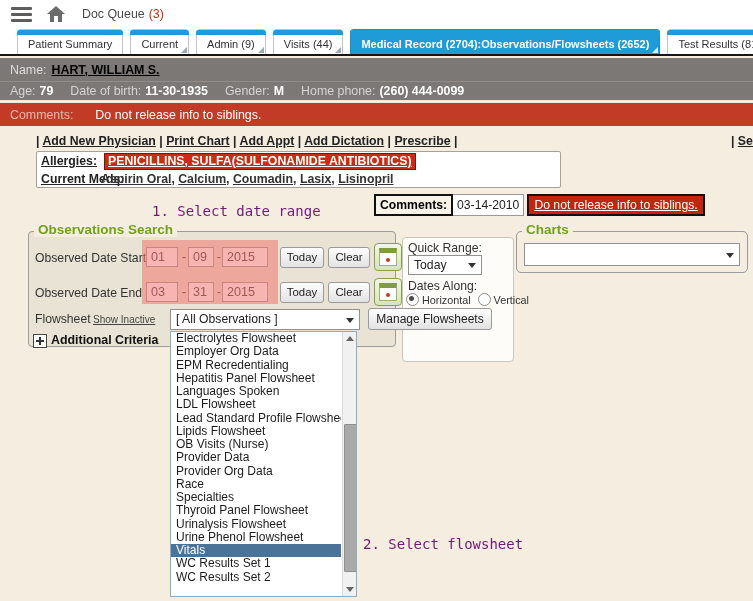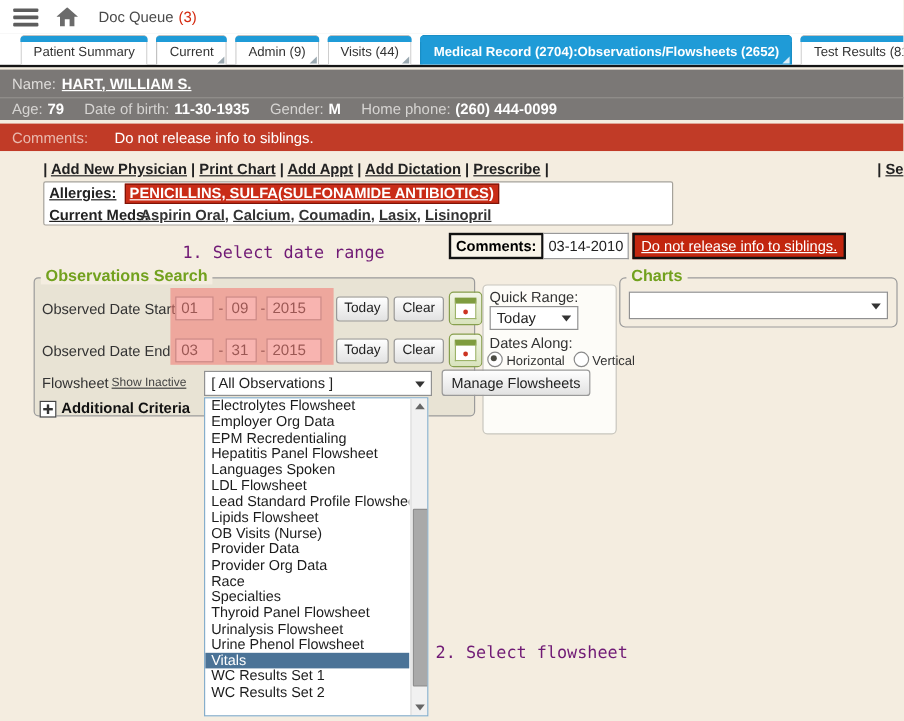--- a/index.html
+++ b/index.html
@@ -24,21 +24,21 @@
   .tab::before{content:"";position:absolute;top:0;left:-1px;right:-1px;height:5px;
        background:#1f9bd7;border-radius:3px 3px 0 0;}
   .tab.active{background:#1f9bd7;color:#fff;font-weight:bold;border-color:#1a8ec5;}
   .tab.fold::after{content:"";position:absolute;right:1px;bottom:1px;width:0;height:0;
        border-style:solid;border-width:0 0 6px 6px;border-color:transparent transparent #9aa8b0 transparent;}
   .tab.active.fold::after{border-color:transparent transparent #dceef8 transparent;}
   
   .bar{position:absolute;left:0;width:753px;box-sizing:border-box;display:flex;align-items:center;
        padding-left:10px;font-size:12.4px;white-space:nowrap;}
   .name-bar{top:58px;height:23px;background:#7b7876;color:#dedcda;}
-  .name-link{color:#ffffff;font-weight:bold;text-decoration:underline;margin-left:5px;cursor:pointer;}
+  .name-link{color:#000000;font-weight:bold;text-decoration:underline;margin-left:5px;cursor:pointer;}
   .age-bar{top:81px;height:19px;background:#7b7876;border-top:1px solid #908d8b;color:#d6d4d2;}
   .age-bar .lbl{margin-right:4px;}
   .age-bar .val{color:#fff;font-weight:bold;margin-right:17px;}
   .comments-bar{top:103px;height:23px;background:#c13b27;color:#e9b9ae;}
   .comments-bar .msg{color:#fff;margin-left:22px;}
   
   .main{position:absolute;top:126px;left:0;width:753px;height:518px;background:#f4ede0;overflow:hidden;}
   
   .qlinks{position:absolute;top:8px;left:36px;font-size:12.3px;font-weight:bold;color:#222;white-space:nowrap;}
   .qlinks::before{content:"| ";}
@@ -49,21 +49,21 @@
   .search-link a{color:#222;text-decoration:underline;cursor:pointer;}
   
   .sumbox{position:absolute;top:25px;left:36px;width:525px;height:37px;background:#fff;
           border:1px solid #a5a29a;border-radius:2px;box-sizing:border-box;font-size:12.3px;}
   .sumrow{position:absolute;left:4px;right:2px;height:18px;display:flex;align-items:center;white-space:nowrap;}
   .sumrow.r1{top:0px;}.sumrow.r2{top:18px;}
   .sumlabel{width:60px;flex-shrink:0;font-weight:bold;color:#222;text-decoration:underline;}
   .sumrow.r2 .sumlabel{width:60px;}
   .allergy-val{margin-left:3px;background:#c92c17;border:1px solid #7e1408;color:#fff;font-weight:bold;
           text-decoration:underline;padding:0 3px;line-height:15px;cursor:pointer;}
-  .meds{margin-left:16px;}
+  .meds{margin-left:0;}
   .med-item a{color:#333;font-weight:bold;text-decoration:underline;cursor:pointer;}
   .med-item .sep{color:#333;font-weight:bold;}
   .med-item:last-child .sep{display:none;}
   
   .cstrip{position:absolute;top:68px;left:374px;display:flex;align-items:stretch;font-size:12.2px;}
   .cs-label{border:2px solid #111;background:#f8f3e8;font-weight:bold;color:#000;padding:1px 4px;line-height:16px;}
   .cs-date{border:1px solid #999;border-left:none;background:#fff;color:#222;padding:2px 4px;line-height:16px;}
   .cs-msg{margin-left:3px;border:2px solid #111;background:#c2260f;color:#fff;text-decoration:underline;
           padding:1px 5px;line-height:16px;cursor:pointer;}
   

